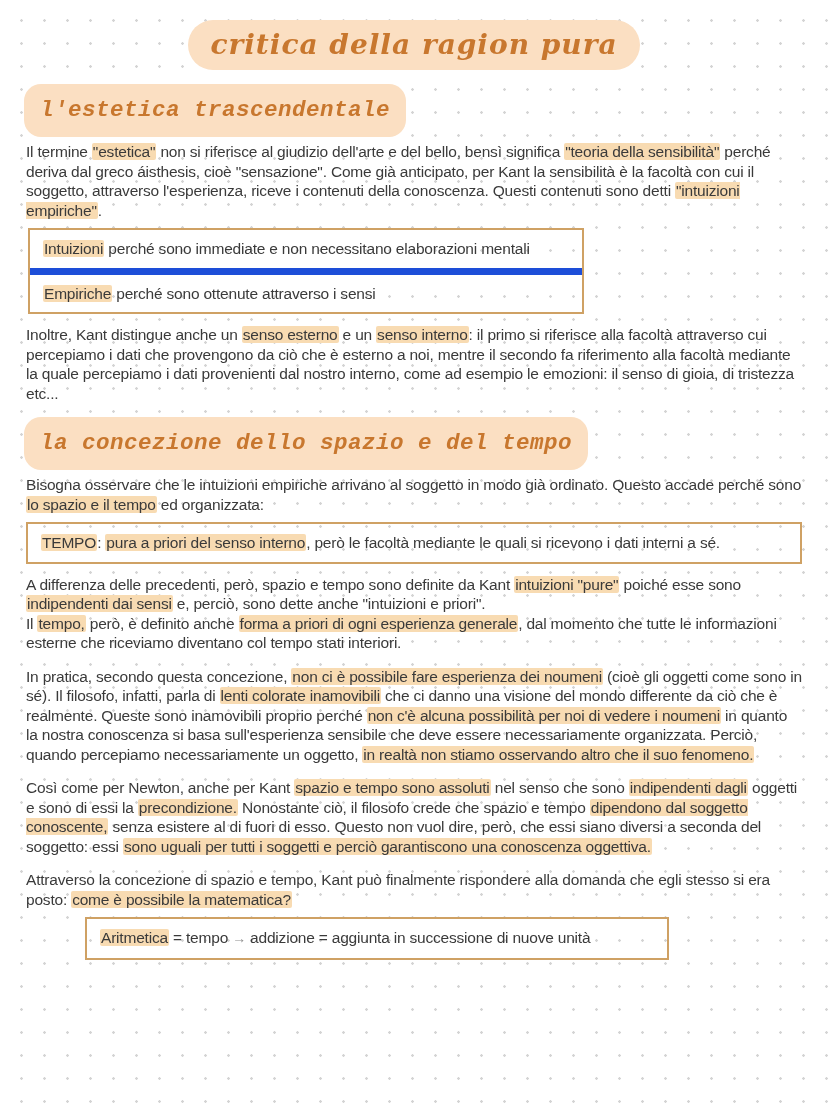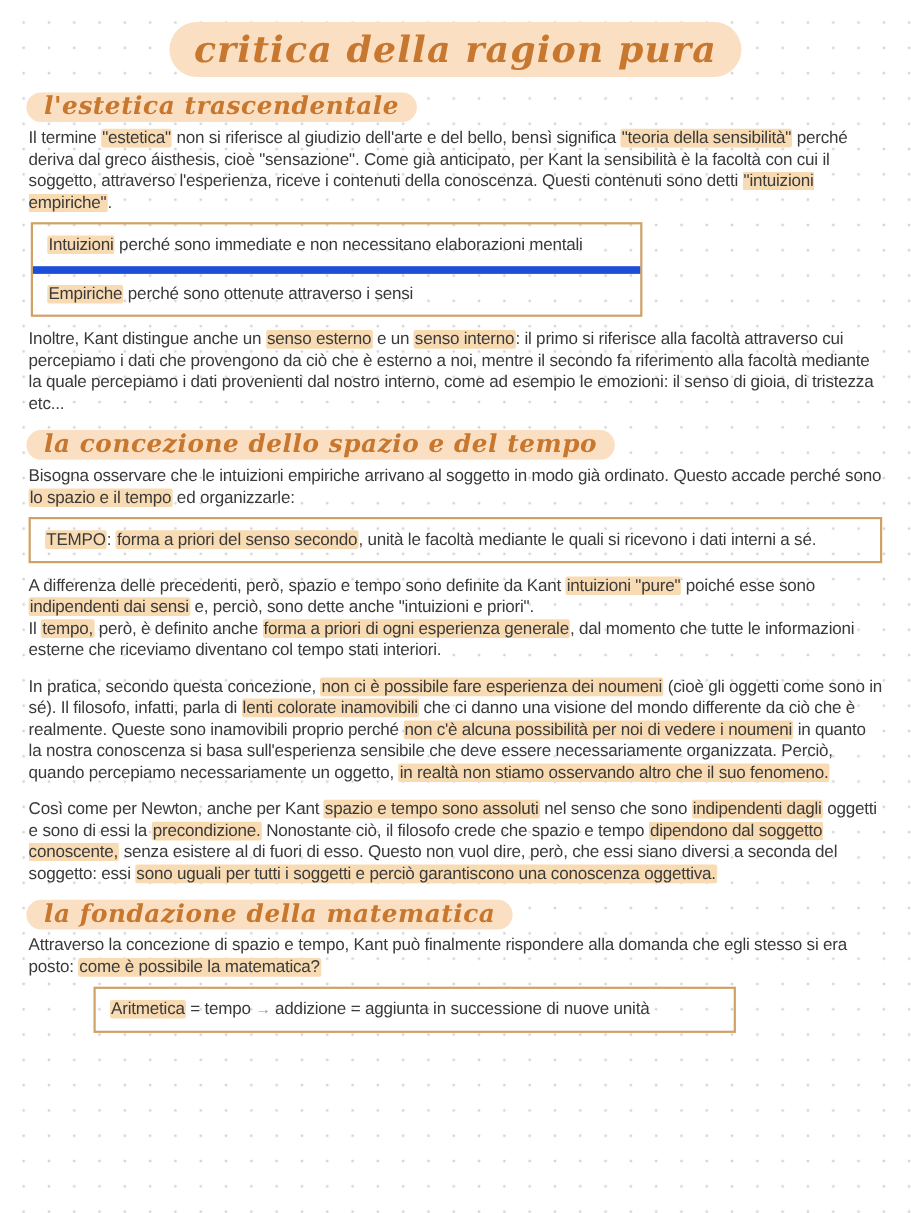--- a/index.html
+++ b/index.html
@@ -20,23 +20,23 @@
     font-style: italic;
     font-weight: 700;
     color: var(--accent, #c8772e);
   }
   .title-wrap { text-align: center; margin-bottom: 14px; }
   .pill {
     display: inline-block;
     background: var(--heading-highlight, #fbdfc2);
     border-radius: 26px;
   }
-  .title { font-size: 33px; line-height: 40px; padding: 5px 22px; letter-spacing: 1px; }
+  .title { font-size: 28px; line-height: 40px; padding: 5px 22px; letter-spacing: 1px; }
   .heading-row { margin: 0 0 5px -2px; }
-  .heading { font-size: 22.5px; line-height: 27px; padding: 0 16px; border-radius: 17px; letter-spacing: 0.5px; }
+  .heading { font-size: 22.5px; line-height: 27px; padding: 13px 16px; border-radius: 17px; letter-spacing: 0.5px; font-family: Liberation Mono, monospace; }
 
   p.body-text {
     font-size: 15.5px;
     line-height: 19.5px;
     letter-spacing: -0.2px;
     margin: 0 0 8px 0;
   }
   p.gap-after { margin-bottom: 14px; }
   .hl { background: var(--text-highlight, #f8dbb2); border-radius: 2px; padding: 0 1px; }
   .muted { color: #8f8f8f; font-size: 14px; }
@@ -76,32 +76,29 @@
   <div class="note-box box-intuizioni">
     <div class="row"><span class="hl">Intuizioni</span><span> perché sono immediate e non necessitano elaborazioni mentali</span></div>
     <div class="row"><span class="hl">Empiriche</span><span> perché sono ottenute attraverso i sensi</span></div>
   </div>
 
   <p class="body-text gap-after"><span>Inoltre, Kant distingue anche un </span><span class="hl">senso esterno</span><span> e un </span><span class="hl">senso interno</span><span>: il primo si riferisce alla facoltà attraverso cui percepiamo i dati che provengono da ciò che è esterno a noi, mentre il secondo fa riferimento alla facoltà mediante la quale percepiamo i dati provenienti dal nostro interno, come ad esempio le emozioni: il senso di gioia, di tristezza etc...</span></p>
 
   <div class="heading-row">
     <span class="pill heading doodle">la concezione dello spazio e del tempo</span>
   </div>
-  <p class="body-text"><span>Bisogna osservare che le intuizioni empiriche arrivano al soggetto in modo già ordinato. Questo accade perché sono </span><span class="hl">lo spazio e il tempo</span><span> ed organizzarle:</span></p>
+  <p class="body-text"><span>Bisogna osservare che le intuizioni empiriche arrivano al soggetto in modo già ordinato. Questo accade perché sono </span><span class="hl">lo spazio e il tempo</span><span> ed organizzata:</span></p>
 
   <div class="note-box box-spazio-tempo">
-    <div class="row"><span class="hl">TEMPO</span><span>: </span><span class="hl">forma a priori del senso secondo</span><span>, unità le facoltà mediante le quali si ricevono i dati interni a sé.</span></div>
+    <div class="row"><span class="hl">TEMPO</span><span>: </span><span class="hl">pura a priori del senso interno</span><span>, però le facoltà mediante le quali si ricevono i dati interni a sé.</span></div>
   </div>
 
   <p class="body-text gap-after"><span>A differenza delle precedenti, però, spazio e tempo sono definite da Kant </span><span class="hl">intuizioni "pure"</span><span> poiché esse sono </span><span class="hl">indipendenti dai sensi</span><span> e, perciò, sono dette anche "intuizioni e priori".</span><br><span>Il </span><span class="hl">tempo,</span><span> però, è definito anche </span><span class="hl">forma a priori di ogni esperienza generale</span><span>, dal momento che tutte le informazioni esterne che riceviamo diventano col tempo stati interiori.</span></p>
   <p class="body-text gap-after"><span>In pratica, secondo questa concezione, </span><span class="hl">non ci è possibile fare esperienza dei noumeni</span><span> (cioè gli oggetti come sono in sé). Il filosofo, infatti, parla di </span><span class="hl">lenti colorate inamovibili</span><span> che ci danno una visione del mondo differente da ciò che è realmente. Queste sono inamovibili proprio perché </span><span class="hl">non c'è alcuna possibilità per noi di vedere i noumeni</span><span> in quanto la nostra conoscenza si basa sull'esperienza sensibile che deve essere necessariamente organizzata. Perciò, quando percepiamo necessariamente un oggetto, </span><span class="hl">in realtà non stiamo osservando altro che il suo fenomeno.</span></p>
   <p class="body-text gap-after"><span>Così come per Newton, anche per Kant </span><span class="hl">spazio e tempo sono assoluti</span><span> nel senso che sono </span><span class="hl">indipendenti dagli</span><span> oggetti e sono di essi la </span><span class="hl">precondizione.</span><span> Nonostante ciò, il filosofo crede che spazio e tempo </span><span class="hl">dipendono dal soggetto conoscente,</span><span> senza esistere al di fuori di esso. Questo non vuol dire, però, che essi siano diversi a seconda del soggetto: essi </span><span class="hl">sono uguali per tutti i soggetti e perciò garantiscono una conoscenza oggettiva.</span></p>
 
-  <div class="heading-row">
-    <span class="pill heading doodle">la fondazione della matematica</span>
-  </div>
   <p class="body-text"><span>Attraverso la concezione di spazio e tempo, Kant può finalmente rispondere alla domanda che egli stesso si era posto: </span><span class="hl">come è possibile la matematica?</span></p>
 
   <div class="note-box box-matematica">
     <div class="row"><span class="hl">Aritmetica</span><span> = tempo  </span><span class="muted">→</span><span>  addizione = aggiunta in successione di nuove unità</span></div>
   </div>
 
 </div>
 
 </body></html>

